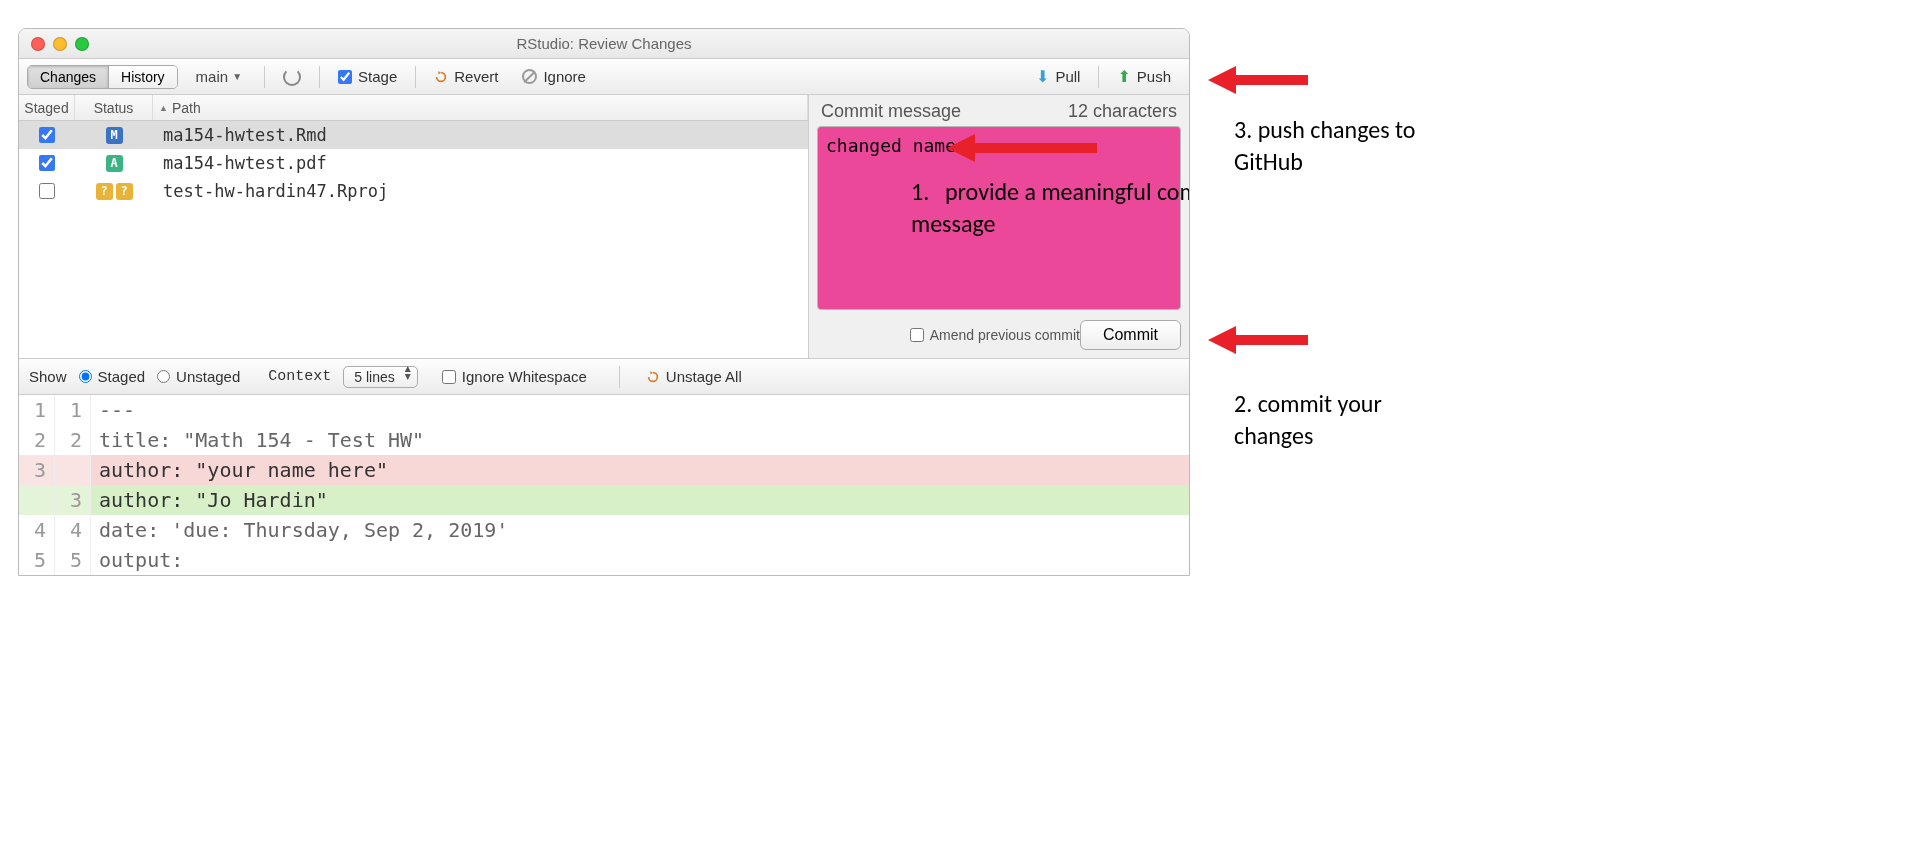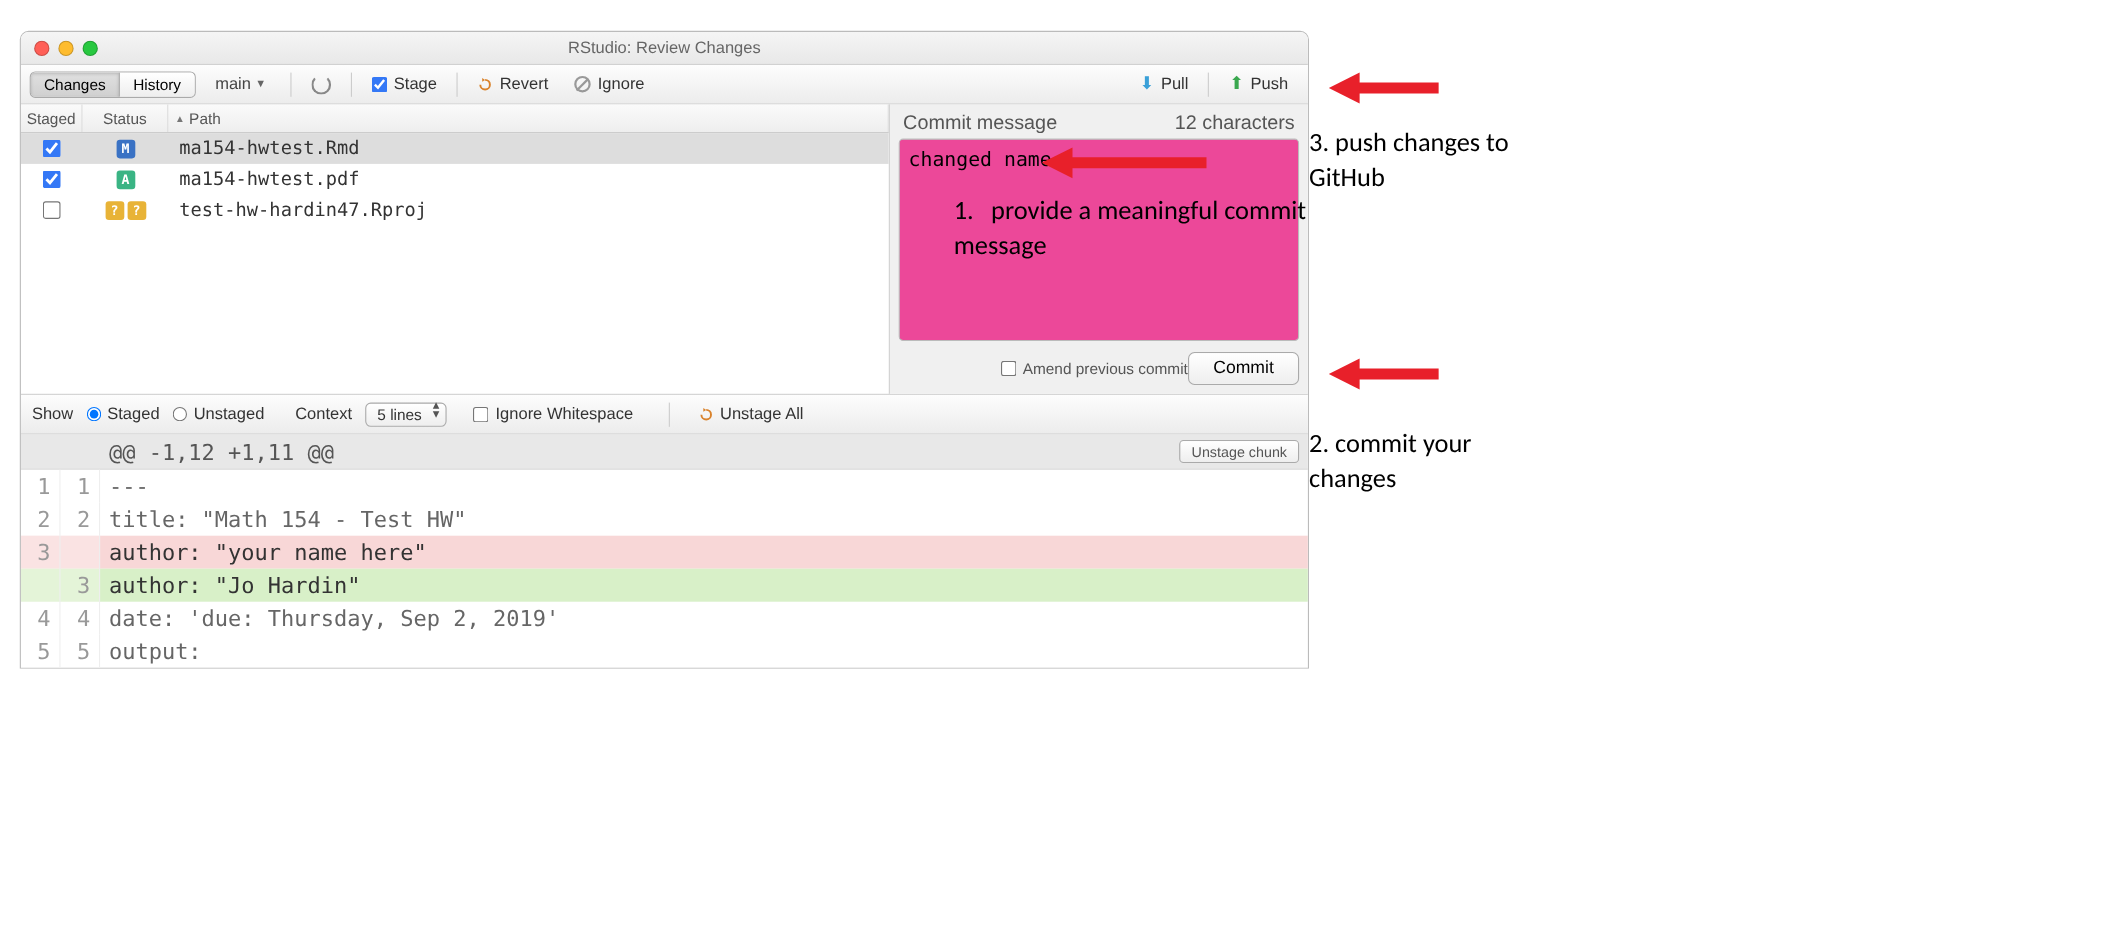--- a/index.html
+++ b/index.html
@@ -51,27 +51,27 @@
   .sb-A { background:#3ab484; }
   .sb-Q { background:#e8b337; }
   .chk-big { width:16px; height:16px; accent-color:#3478f6; }
 
   .commit-panel { flex:1; display:flex; flex-direction:column; padding: 6px 8px 8px 8px; background:#f0f0f0; }
   .commit-head { display:flex; justify-content:space-between; font-size:18px; color:#555; margin: 0 4px 4px 4px; }
   .commit-msg { flex:1; border:1px solid #bbb; border-radius:4px; background:#ec4899; padding:8px; font-family: Menlo, monospace; font-size:18px; resize:none; position:relative; }
   .commit-footer { display:flex; align-items:center; justify-content:flex-end; margin-top:10px; }
   .amend { display:flex; align-items:center; gap:6px; color:#555; font-size:14px; }
   .commit-btn { background: linear-gradient(#fff,#eee); border:1px solid #aaa; border-radius:6px; padding: 5px 22px; font-size:16px; cursor:pointer; }
-  .anno-text { font-family: Calibri, Arial, sans-serif; font-size: 24px; color: #000; position:absolute; line-height:1.35; }
+  .anno-text { font-family: Calibri, Arial, sans-serif; font-size: 24px; color: #000; position:absolute; line-height:1.35;margin-left:44px; }
   .red-arrow-l { position:absolute; }
   .red-arrow-l svg { display:block; }
 
   .diff-toolbar { display:flex; align-items:center; height:36px; background: linear-gradient(#fdfdfd,#ececec); border-bottom:1px solid #ccc; padding: 0 10px; gap: 12px; font-size:15px; color:#333; }
   .radio-lbl { display:flex; align-items:center; gap:6px; }
-  .ctx-label { margin-left:16px; }
+  .ctx-label { margin-left:16px;font-family:Liberation Mono, monospace; }
   .select-box { border:1px solid #aaa; border-radius:5px; padding: 2px 22px 2px 10px; background: linear-gradient(#fff,#eee); font-size:14px; position:relative; }
   .select-box::after { content:'▾'; position:absolute; right:6px; top:2px; color:#555; font-size:12px; }
   .select-box::before { content:'▴'; position:absolute; right:6px; top:-6px; color:#555; font-size:12px; }
 
   .diff-view { font-family: Menlo, Consolas, monospace; font-size: 20px; }
   .diff-hunk { display:flex; align-items:center; background:#e8e8e8; border-bottom:1px solid #ddd; height:32px; }
   .diff-row { display:flex; align-items:stretch; height:30px; }
   .diff-row.del { background:#f8d7d7; }
   .diff-row.add { background:#d8f0c8; }
   .ln { width:36px; text-align:right; padding-right:8px; color:#999; border-right:1px solid #eee; background: rgba(255,255,255,0.3); line-height:30px; }
@@ -232,26 +232,20 @@
     <div class="tbtn">
       <svg class="icon-revert-svg" viewBox="0 0 16 16">
             <path d="M8 3 A5 5 0 1 1 3 8" fill="none" stroke="#d9822b" stroke-width="2"></path>
             <path d="M5 1 L8 3 L5 5 Z" fill="#d9822b"></path>
           </svg>
       <span>Unstage All</span>
     </div>
   </div>
 
   <div class="diff-view">
-    <div class="diff-hunk">
-      <div class="ln-hunk"></div>
-          <div class="ln-hunk"></div>
-      <div class="diff-content" style="color:#555;">@@ -1,12 +1,11 @@</div>
-      <button class="unstage-chunk">Unstage chunk</button>
-    </div>
     <div id="diff-lines">
           <div class="diff-row ">
             <div class="ln">1</div>
             <div class="ln">1</div>
             <div class="diff-content">---</div>
           </div>
           <div class="diff-row ">
             <div class="ln">2</div>
             <div class="ln">2</div>
             <div class="diff-content">title: "Math 154 - Test HW"</div>

